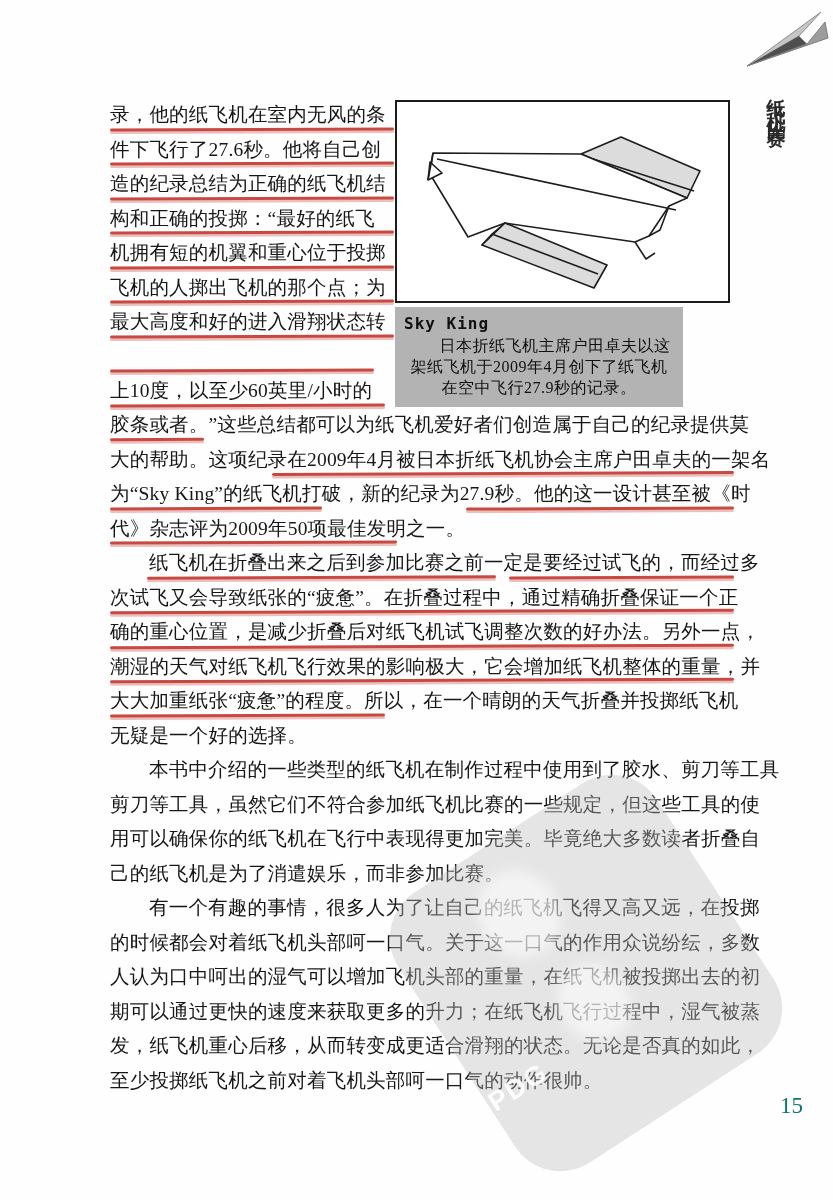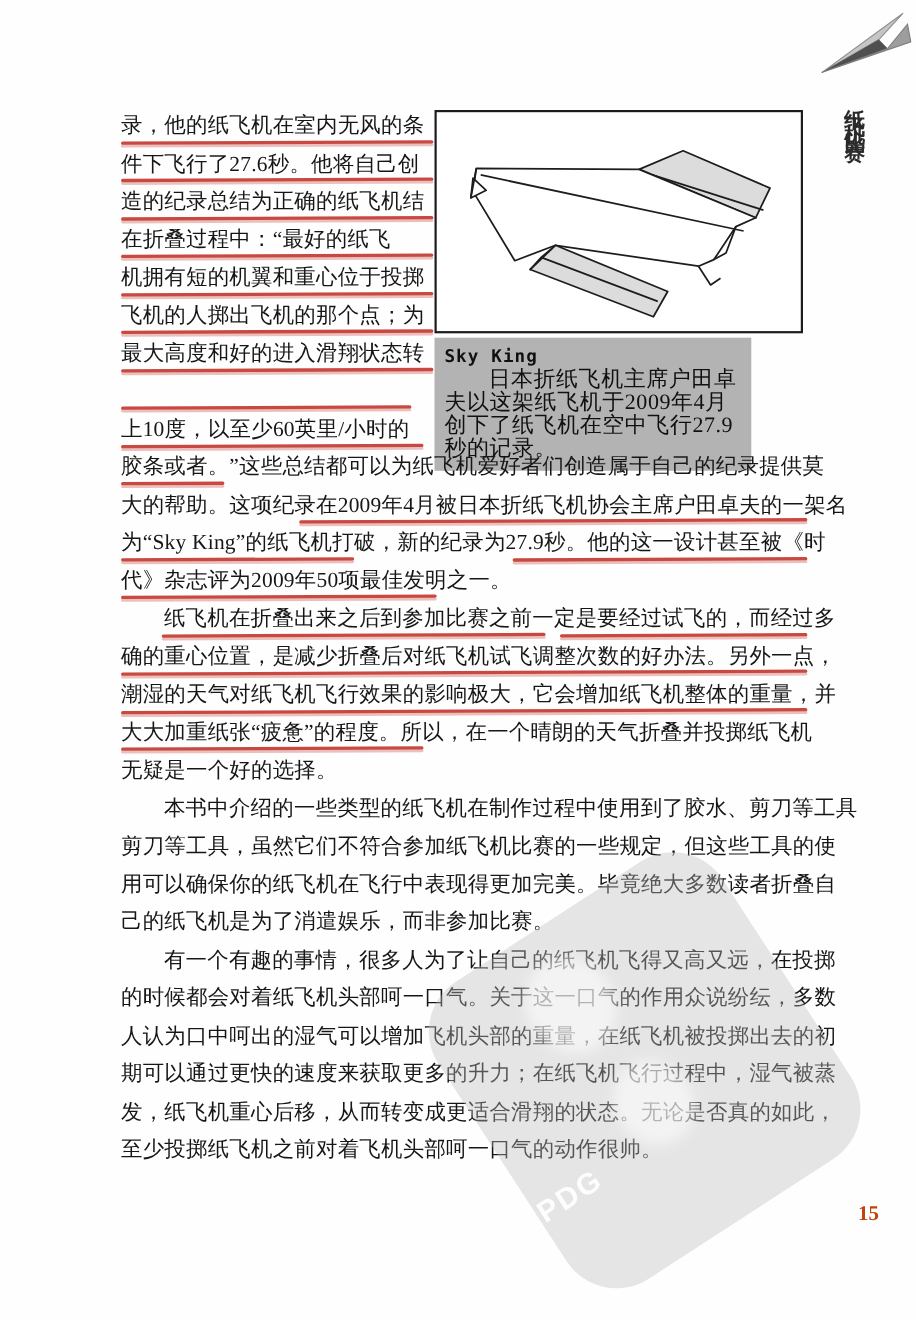--- a/index.html
+++ b/index.html
@@ -26,21 +26,21 @@
   }
   .fig-caption{
     margin-top:4px;width:288px;background:#b3b3b3;
     padding:7px 9px 9px 9px;box-sizing:border-box;color:#101010;
   }
   .cap-title{
     font-family:"DejaVu Sans Mono","Liberation Mono",monospace;
     font-weight:700;font-size:16px;letter-spacing:1px;margin-bottom:2px;
   }
   .cap-text{
-    font-size:20px;line-height:21px;text-indent:2em;letter-spacing:.5px;
+    font-size:16px;line-height:21px;text-indent:2em;letter-spacing:.5px;text-align:center;
   }
   .fig-svg line,.fig-svg polygon,.fig-svg polyline{
     stroke:#1d1d1d;stroke-width:1.6;stroke-linejoin:round;fill:none;
   }
   .fig-svg .white{fill:#ffffff;}
   .fig-svg .shaded{fill:#dcdcdc;}
   
   :root{--lh:34.5px;}
   .col-lines{position:absolute;left:110px;top:98px;width:284px;}
   .full-lines{position:absolute;left:110px;top:408px;width:624px;}
@@ -67,21 +67,21 @@
   .wm-label{
     position:absolute;left:486px;top:1072px;
     font-family:"Liberation Sans","DejaVu Sans",sans-serif;
     font-size:27px;font-weight:700;letter-spacing:2px;
     color:rgba(255,255,255,.92);transform:rotate(-33deg);
     pointer-events:none;
   }
   
   .page-number{
     position:absolute;left:780px;top:1093px;
-    font-size:19px;color:#c2410c;font-weight:bold;
+    font-size:23px;color:#0f766e;
   }
 </style>
 </head>
 <body>
 
 <div class="page">
 
   <svg class="logo" viewBox="0 0 88 70" aria-hidden="true">
     <polygon points="6,60 80,6 58,30" fill="#c6c6c6" stroke="#8d8d8d" stroke-width="1"></polygon>
     <polygon points="6,60 58,30 66,38" fill="#4f4f4f"></polygon>
@@ -114,34 +114,35 @@
     <div class="fig-caption">
       <div class="cap-title">Sky King</div>
       <div class="cap-text">日本折纸飞机主席户田卓夫以这架纸飞机于2009年4月创下了纸飞机在空中飞行27.9秒的记录。</div>
     </div>
   </div>
 
   <div class="col-lines" id="col-lines">
       <div class="line"><span>录，他的纸飞机在室内无风的条</span><div class="u" style="left: 0%; width: 100%;"></div></div>
       <div class="line"><span>件下飞行了27.6秒。他将自己创</span><div class="u" style="left: 0%; width: 100%;"></div></div>
       <div class="line"><span>造的纪录总结为正确的纸飞机结</span><div class="u" style="left: 0%; width: 100%;"></div></div>
-      <div class="line"><span>在折叠过程中：“最好的纸飞</span><div class="u" style="left: 0%; width: 100%;"></div></div>
+      <div class="line"><span>构和正确的投掷：“最好的纸飞</span><div class="u" style="left: 0%; width: 100%;"></div></div>
       <div class="line"><span>机拥有短的机翼和重心位于投掷</span><div class="u" style="left: 0%; width: 100%;"></div></div>
       <div class="line"><span>飞机的人掷出飞机的那个点；为</span><div class="u" style="left: 0%; width: 100%;"></div></div>
       <div class="line"><span>最大高度和好的进入滑翔状态转</span><div class="u" style="left: 0%; width: 100%;"></div></div>
       <div class="line"><div class="u" style="left: 0%; width: 93%;"></div></div>
       <div class="line"><span>上10度，以至少60英里/小时的</span><div class="u" style="left: 0%; width: 97%;"></div></div>
     </div>
 
   <div class="full-lines" id="full-lines">
       <div class="line"><span>胶条或者。”这些总结都可以为纸飞机爱好者们创造属于自己的纪录提供莫</span><div class="u" style="left: 0%; width: 15%;"></div></div>
       <div class="line"><span>大的帮助。这项纪录在2009年4月被日本折纸飞机协会主席户田卓夫的一架名</span><div class="u" style="left: 26%; width: 74%;"></div></div>
       <div class="line"><span>为“Sky King”的纸飞机打破，新的纪录为27.9秒。他的这一设计甚至被《时</span><div class="u" style="left: 0%; width: 34%;"></div><div class="u" style="left: 57%; width: 43%;"></div></div>
       <div class="line"><span>代》杂志评为2009年50项最佳发明之一。</span><div class="u" style="left: 0%; width: 46%;"></div></div>
       <div class="line indent"><span>纸飞机在折叠出来之后到参加比赛之前一定是要经过试飞的，而经过多</span><div class="u" style="left: 6%; width: 56%;"></div><div class="u" style="left: 64%; width: 36%;"></div></div>
+      <div class="line"><span>次试飞又会导致纸张的“疲惫”。在折叠过程中，通过精确折叠保证一个正</span><div class="u" style="left: 0%; width: 100%;"></div></div>
       <div class="line"><span>确的重心位置，是减少折叠后对纸飞机试飞调整次数的好办法。另外一点，</span><div class="u" style="left: 0%; width: 100%;"></div></div>
       <div class="line"><span>潮湿的天气对纸飞机飞行效果的影响极大，它会增加纸飞机整体的重量，并</span><div class="u" style="left: 0%; width: 100%;"></div></div>
       <div class="line"><span>大大加重纸张“疲惫”的程度。所以，在一个晴朗的天气折叠并投掷纸飞机</span><div class="u" style="left: 0%; width: 44%;"></div></div>
       <div class="line"><span>无疑是一个好的选择。</span></div>
       <div class="line indent"><span>本书中介绍的一些类型的纸飞机在制作过程中使用到了胶水、剪刀等工具</span></div>
       <div class="line"><span>剪刀等工具，虽然它们不符合参加纸飞机比赛的一些规定，但这些工具的使</span></div>
       <div class="line"><span>用可以确保你的纸飞机在飞行中表现得更加完美。毕竟绝大多数读者折叠自</span></div>
       <div class="line"><span>己的纸飞机是为了消遣娱乐，而非参加比赛。</span></div>
       <div class="line indent"><span>有一个有趣的事情，很多人为了让自己的纸飞机飞得又高又远，在投掷</span></div>
       <div class="line"><span>的时候都会对着纸飞机头部呵一口气。关于这一口气的作用众说纷纭，多数</span></div>

